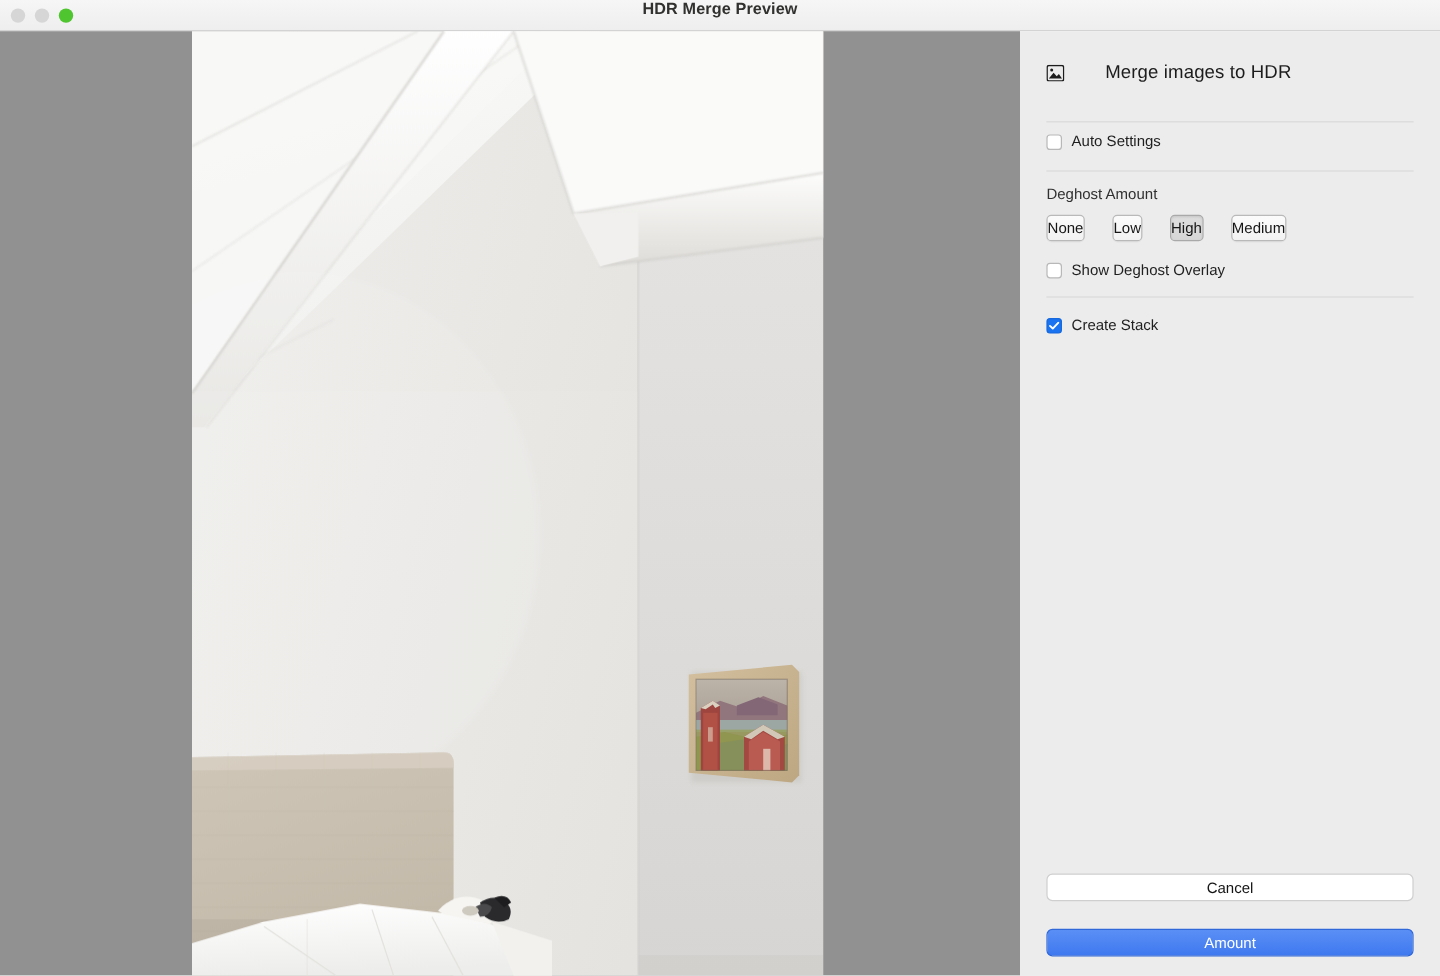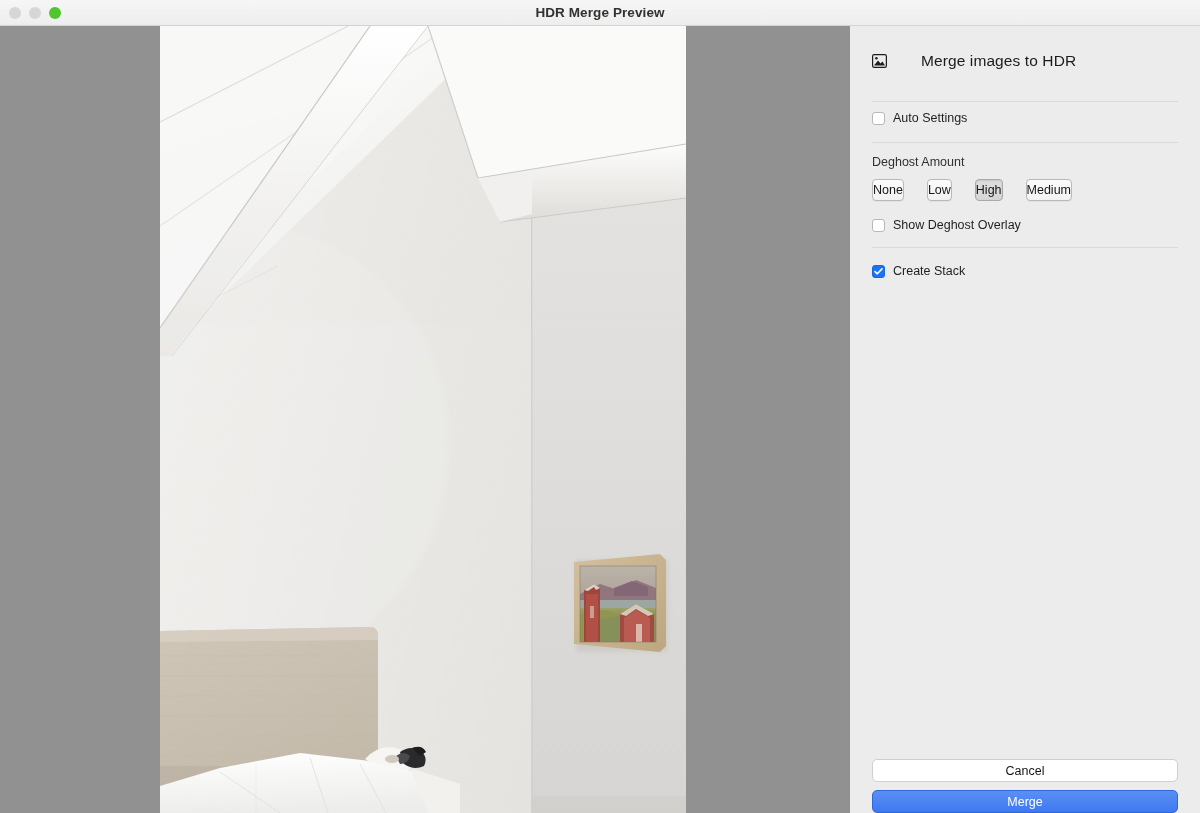--- a/index.html
+++ b/index.html
@@ -20,21 +20,20 @@
 
   
   .titlebar {
     position: relative;
     height: 14px;
     min-height: 26px;
     background: linear-gradient(#f6f6f6, #eeeeee);
     border-bottom: 1px solid #d3d3d3;
     box-sizing: border-box;
     display: flex;
-    align-items: center;
   }
   .traffic {
     display: flex;
     gap: 8px;
     padding-left: 9px;
     align-items: center;
   }
   .light {
     width: 12px; height: 12px;
     border-radius: 50%;
@@ -185,24 +184,24 @@
   }
   .seg-btn.selected {
     background: linear-gradient(#dedede, #d6d6d6);
     border-color: #a9a9a9;
     box-shadow: inset 0 1px 2px rgba(0,0,0,0.10);
   }
 
   .spacer { flex: 1; }
 
   .footer {
-    padding-bottom: 0;
+    padding-bottom: 16px;
     display: flex;
     flex-direction: column;
-    gap: 8px;
+    gap: 23px;
   }
   .btn {
     height: 23px;
     border-radius: 5px;
     display: flex;
     align-items: center;
     justify-content: center;
     font-size: 12.5px;
     box-sizing: border-box;
     cursor: default;
@@ -437,18 +436,18 @@
             <path d="M1 3.6 L3.3 5.8 L8 0.9" fill="none" stroke="#ffffff" stroke-width="1.6" stroke-linecap="round" stroke-linejoin="round"></path>
           </svg>
         </span>
         <span class="check-label">Create Stack</span>
       </div>
 
       <div class="spacer"></div>
 
       <div class="footer">
         <div class="btn cancel">Cancel</div>
-        <div class="btn primary">Merge</div>
+        <div class="btn primary">Amount</div>
       </div>
 
     </div>
   </div>
 </div>
 
 </body></html>

